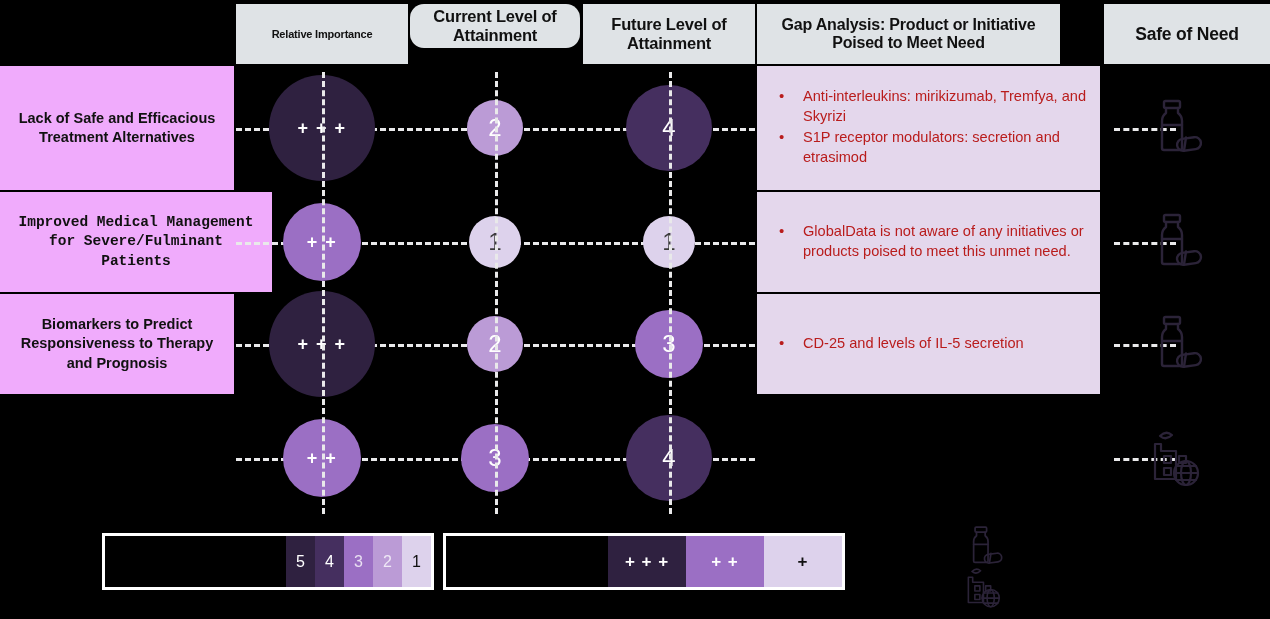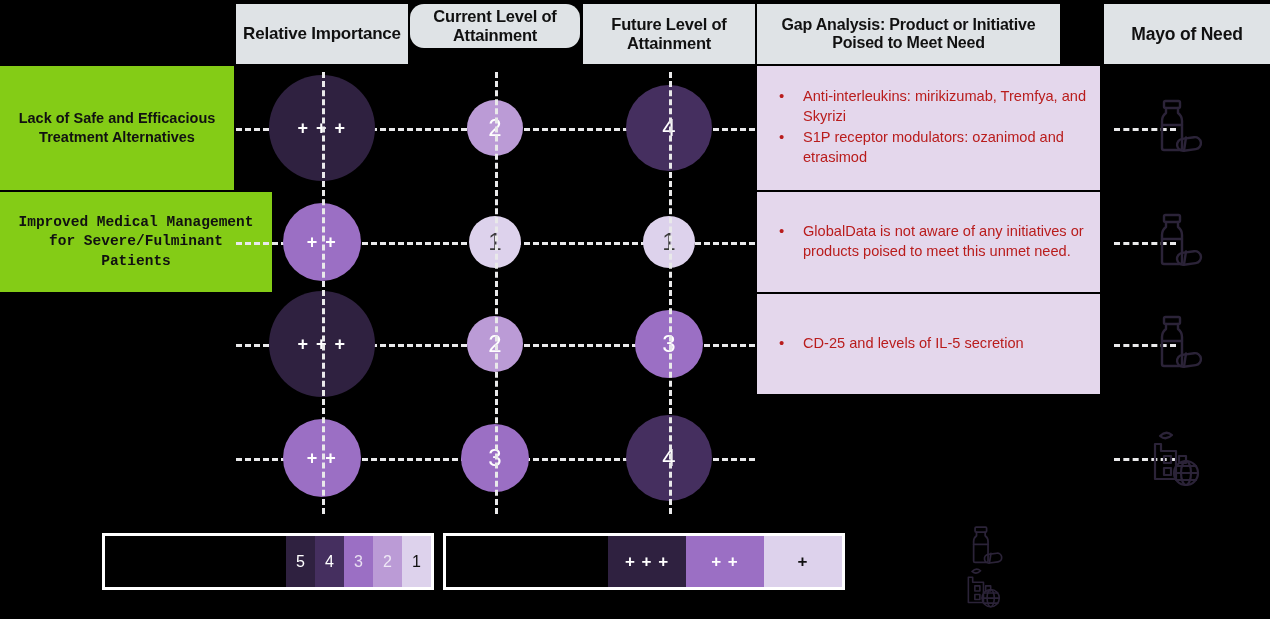--- a/index.html
+++ b/index.html
@@ -15,21 +15,21 @@
   .hdr{
     position:absolute;background:#dfe3e6;color:#111;
     display:flex;align-items:center;justify-content:center;text-align:center;
     font-weight:bold;line-height:1.15;letter-spacing:-0.2px;
     box-sizing:border-box;padding:2px 4px;
   }
   .hdr span{display:block;width:100%;}
 
   
   .needcell{
-    position:absolute;left:0;background:#84cc16;color:#111;
+    position:absolute;left:0;background:#f0abfc;color:#111;
     display:flex;align-items:center;justify-content:center;text-align:center;
     font-weight:bold;font-size:14.5px;line-height:1.32;box-sizing:border-box;
     padding:4px 10px;
   }
 
   
   .gapcell{
     position:absolute;background:#e4d7ec;color:#b91c1c;
     box-sizing:border-box;padding:8px 10px 8px 12px;
     display:flex;align-items:center;
@@ -77,62 +77,65 @@
   }
   .swatch.sm{width:29px;}
   .swatch.big{width:78px;font-weight:bold;font-size:17px;letter-spacing:1px;}
 
   .iconlegend{position:absolute;}
 </style>
 </head>
 <body>
 
 <div id="board">
-    <div class="hdr" style="left: 236px; top: 4px; width: 172px; height: 60px; font-size: 17px;">
+    <div class="hdr" style="left: 236px; top: 4px; width: 172px; height: 60px; font-size: 11px;">
       <span>Relative Importance</span>
     </div>
     <div class="hdr" style="left: 410px; top: 4px; width: 170px; height: 44px; font-size: 16.5px; border-radius: 14px;">
       <span>Current Level of Attainment</span>
     </div>
     <div class="hdr" style="left: 583px; top: 4px; width: 172px; height: 60px; font-size: 16.5px;">
       <span>Future Level of Attainment</span>
     </div>
     <div class="hdr" style="left: 757px; top: 4px; width: 303px; height: 60px; font-size: 16px;">
       <span>Gap Analysis: Product or Initiative Poised to Meet Need</span>
     </div>
     <div class="hdr" style="left: 1104px; top: 4px; width: 166px; height: 60px; font-size: 17.5px;">
-      <span>Mayo of Need</span>
+      <span>Safe of Need</span>
     </div>
     <div class="needcell" style="top: 66px; width: 234px; height: 124px;">
       <span>Lack of Safe and Efficacious Treatment Alternatives</span>
     </div>
     <div class="gapcell" style="left: 757px; top: 66px; width: 343px; height: 124px; background: rgb(228, 215, 236);">
       <ul>
         <li>Anti-interleukins: mirikizumab, Tremfya, and Skyrizi</li>
-        <li>S1P receptor modulators: ozanimod and etrasimod</li>
+        <li>S1P receptor modulators: secretion and etrasimod</li>
       </ul>
     </div>
     <div class="dashrow" style="left: 236px; top: 128px; width: 519px;"></div>
     <div class="dashrow" style="left: 1114px; top: 128px; width: 62px;"></div>
     <div class="bubble " style="width: 106px; height: 106px; left: 269px; top: 75px; background: rgb(47, 33, 64); font-size: 18px; color: rgb(255, 255, 255); letter-spacing: 1.5px;">+ + +</div>
     <div class="bubble num" style="width: 56px; height: 56px; left: 467px; top: 100px; background: rgb(187, 155, 214); font-size: 24px; color: rgb(255, 255, 255);">2</div>
     <div class="bubble num" style="width: 86px; height: 86px; left: 626px; top: 85px; background: rgb(69, 47, 95); font-size: 24px; color: rgb(255, 255, 255);">4</div>
     <div class="needcell" style="top: 192px; width: 272px; height: 100px; font-family: Liberation Mono, monospace;">
       <span>Improved Medical Management for Severe/Fulminant Patients</span>
     </div>
     <div class="gapcell" style="left: 757px; top: 192px; width: 343px; height: 100px; background: rgb(228, 215, 236);">
       <ul>
         <li>GlobalData is not aware of any initiatives or products poised to meet this unmet need.</li>
       </ul>
     </div>
     <div class="dashrow" style="left: 236px; top: 242px; width: 519px;"></div>
     <div class="dashrow" style="left: 1114px; top: 242px; width: 62px;"></div>
     <div class="bubble " style="width: 78px; height: 78px; left: 283px; top: 203px; background: rgb(155, 111, 196); font-size: 18px; color: rgb(255, 255, 255); letter-spacing: 1.5px;">+ +</div>
     <div class="bubble num" style="width: 52px; height: 52px; left: 469px; top: 216px; background: rgb(221, 210, 236); font-size: 24px; color: rgb(58, 58, 58);">1</div>
     <div class="bubble num" style="width: 52px; height: 52px; left: 643px; top: 216px; background: rgb(221, 210, 236); font-size: 24px; color: rgb(58, 58, 58);">1</div>
+    <div class="needcell" style="top: 294px; width: 234px; height: 100px;">
+      <span>Biomarkers to Predict Responsiveness to Therapy and Prognosis</span>
+    </div>
     <div class="gapcell" style="left: 757px; top: 294px; width: 343px; height: 100px; background: rgb(228, 215, 236);">
       <ul>
         <li>CD-25 and levels of IL-5 secretion</li>
       </ul>
     </div>
     <div class="dashrow" style="left: 236px; top: 344px; width: 519px;"></div>
     <div class="dashrow" style="left: 1114px; top: 344px; width: 62px;"></div>
     <div class="bubble " style="width: 106px; height: 106px; left: 269px; top: 291px; background: rgb(47, 33, 64); font-size: 18px; color: rgb(255, 255, 255); letter-spacing: 1.5px;">+ + +</div>
     <div class="bubble num" style="width: 56px; height: 56px; left: 467px; top: 316px; background: rgb(187, 155, 214); font-size: 24px; color: rgb(255, 255, 255);">2</div>
     <div class="bubble num" style="width: 68px; height: 68px; left: 635px; top: 310px; background: rgb(155, 111, 196); font-size: 24px; color: rgb(255, 255, 255);">3</div>

